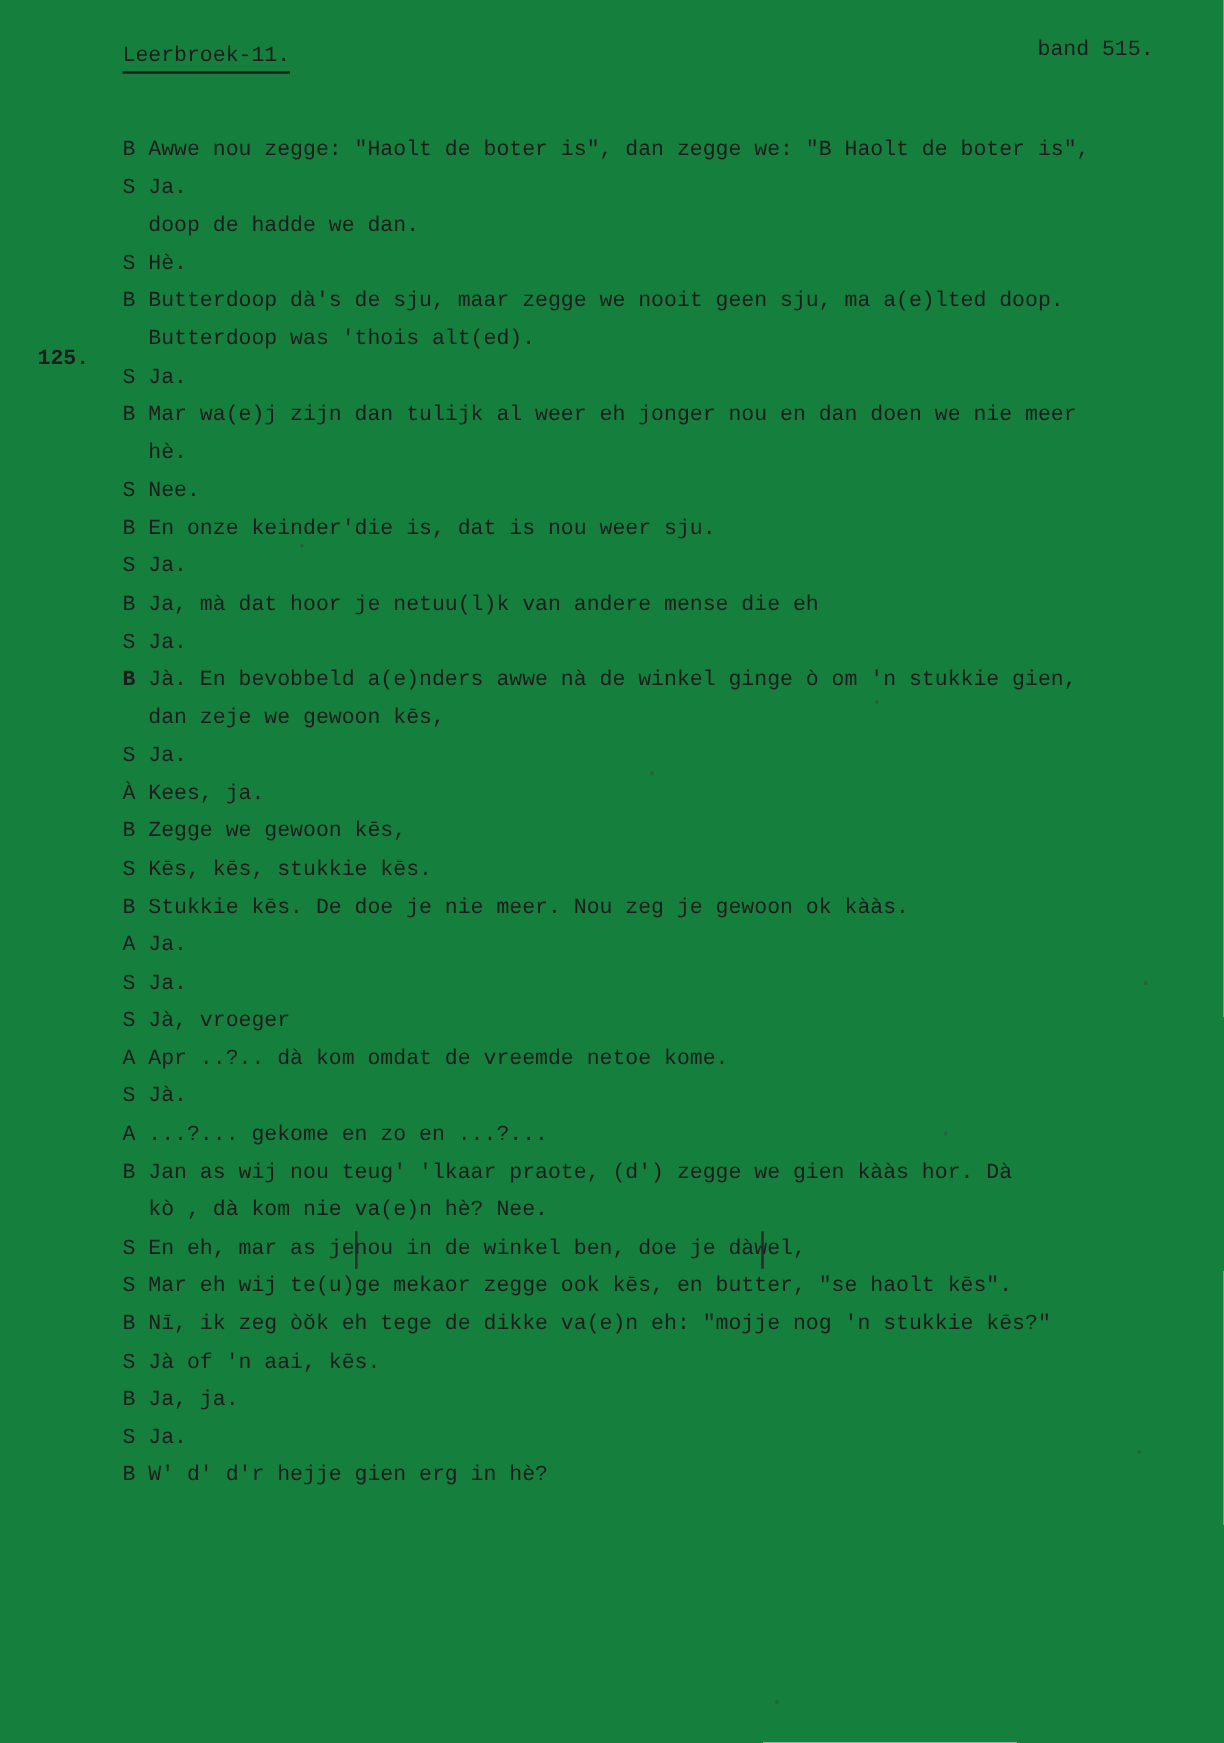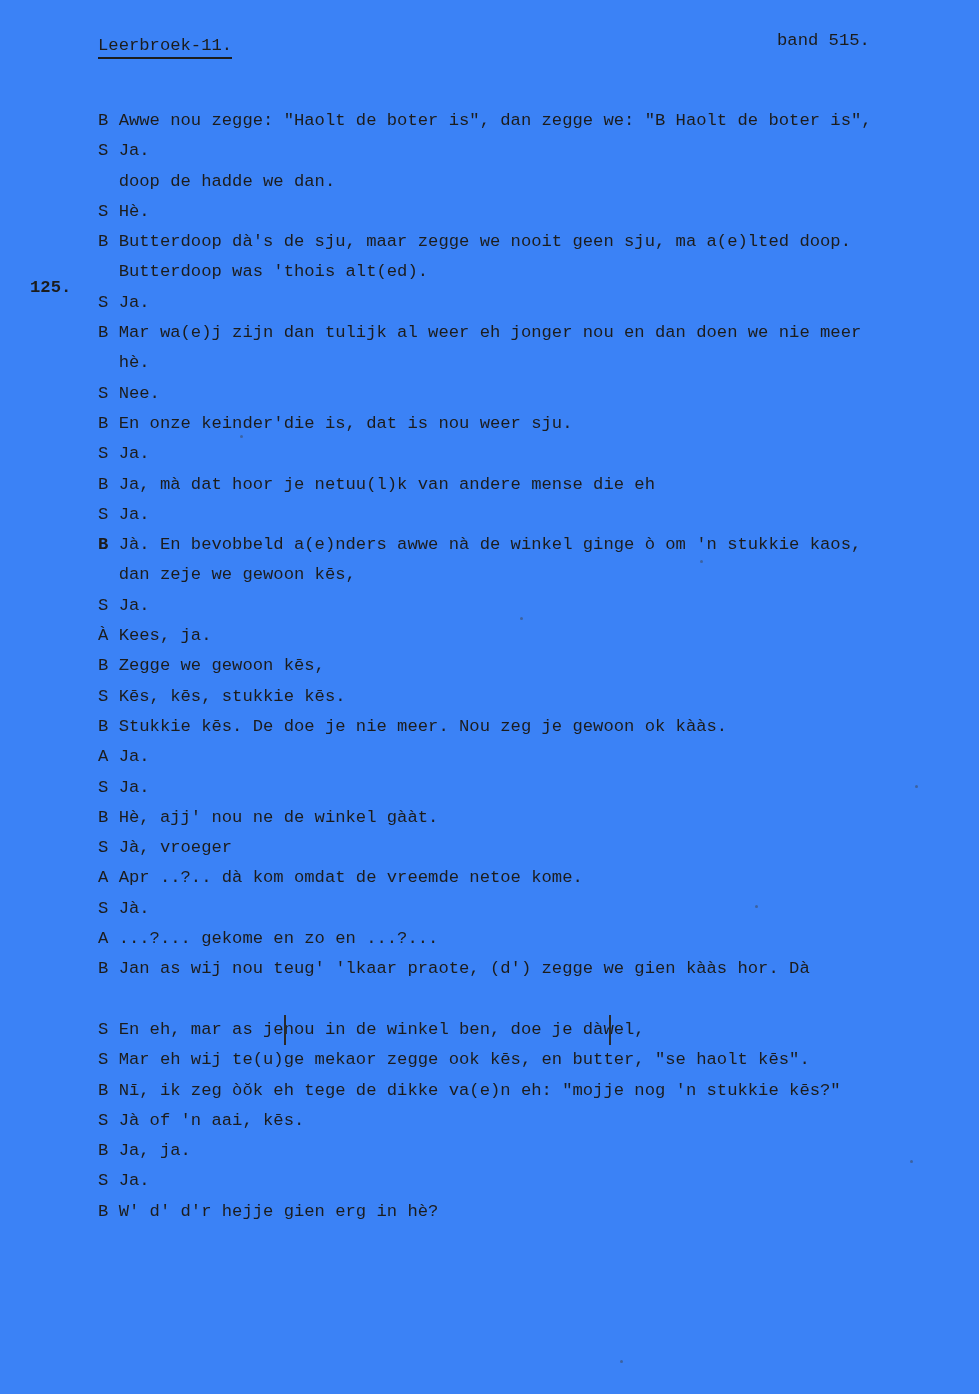--- a/index.html
+++ b/index.html
@@ -4,37 +4,37 @@
 <style>
   html, body {
     margin: 0;
     padding: 0;
     background: #e9e9e7;
   }
   .page {
     position: relative;
     width: 979px;
     height: 1394px;
-    background: #3b82f6;
+    background: #15803d;
     overflow: hidden;
     font-family: "Liberation Mono", "DejaVu Sans Mono", monospace;
     color: #1c1c1c;
   }
   .header-left {
     position: absolute;
     left: 98px;
     top: 36px;
     font-size: 17.2px;
     border-bottom: 2px solid #1c1c1c;
     padding-bottom: 2px;
     white-space: pre;
   }
   .header-right {
     position: absolute;
-    left: 777px;
+    left: 830px;
     top: 31px;
     font-size: 17.2px;
     white-space: pre;
   }
   .transcript {
     position: absolute;
     left: 98px;
     top: 106px;
     width: 860px;
     font-size: 17.2px;
@@ -107,52 +107,51 @@
   <div class="line"><span class="margin-num"></span><span class="speaker">S </span><span class="text">Nee.</span></div>
 
   <div class="line"><span class="margin-num"></span><span class="speaker">B </span><span class="text">En onze keinder'die is, dat is nou weer sju.</span></div>
 
   <div class="line"><span class="margin-num"></span><span class="speaker">S </span><span class="text">Ja.</span></div>
 
   <div class="line"><span class="margin-num"></span><span class="speaker">B </span><span class="text">Ja, mà dat hoor je netuu(l)k van andere mense die eh</span></div>
 
   <div class="line"><span class="margin-num"></span><span class="speaker">S </span><span class="text">Ja.</span></div>
 
-  <div class="line"><span class="margin-num"></span><span class="speaker bold">B </span><span class="text">Jà. En bevobbeld a(e)nders awwe nà de winkel ginge ò om 'n stukkie kaos,</span></div>
+  <div class="line"><span class="margin-num"></span><span class="speaker bold">B </span><span class="text">Jà. En bevobbeld a(e)nders awwe nà de winkel ginge ò om 'n stukkie gien,</span></div>
 
   <div class="line"><span class="margin-num"></span><span class="speaker">  </span><span class="text">dan zeje we gewoon kēs,</span></div>
 
   <div class="line"><span class="margin-num"></span><span class="speaker">S </span><span class="text">Ja.</span></div>
 
   <div class="line"><span class="margin-num"></span><span class="speaker">À </span><span class="text">Kees, ja.</span></div>
 
   <div class="line"><span class="margin-num"></span><span class="speaker">B </span><span class="text">Zegge we gewoon kēs,</span></div>
 
   <div class="line"><span class="margin-num"></span><span class="speaker">S </span><span class="text">Kēs, kēs, stukkie kēs.</span></div>
 
   <div class="line"><span class="margin-num"></span><span class="speaker">B </span><span class="text">Stukkie kēs. De doe je nie meer. Nou zeg je gewoon ok kààs.</span></div>
 
   <div class="line"><span class="margin-num"></span><span class="speaker">A </span><span class="text">Ja.</span></div>
 
   <div class="line"><span class="margin-num"></span><span class="speaker">S </span><span class="text">Ja.</span></div>
 
-  <div class="line"><span class="margin-num"></span><span class="speaker">B </span><span class="text">Hè, ajj' nou ne de winkel gààt.</span></div>
 
   <div class="line"><span class="margin-num"></span><span class="speaker">S </span><span class="text">Jà, vroeger</span></div>
 
 
   <div class="line"><span class="margin-num"></span><span class="speaker">A </span><span class="text">Apr ..?.. dà kom omdat de vreemde netoe kome.</span></div>
 
   <div class="line"><span class="margin-num"></span><span class="speaker">S </span><span class="text">Jà.</span></div>
 
   <div class="line"><span class="margin-num"></span><span class="speaker">A </span><span class="text">...?... gekome en zo en ...?...</span></div>
 
   <div class="line"><span class="margin-num"></span><span class="speaker">B </span><span class="text">Jan as wij nou teug' 'lkaar praote, (d') zegge we gien kààs hor. Dà</span></div>
 
-  <div class="line"><span class="margin-num"></span><span class="speaker">  </span></div>
+  <div class="line"><span class="margin-num"></span><span class="speaker">  </span><span class="text">kò , dà kom nie va(e)n hè? Nee.</span></div>
 
   <div class="line"><span class="margin-num"></span><span class="speaker">S </span><span class="text">En eh, mar as jenou in de winkel ben, doe je dàwel,</span><span class="stroke-mark" style="left: 18ch;"></span><span class="stroke-mark" style="left: 49.5ch;"></span></div>
 
 
   <div class="line"><span class="margin-num"></span><span class="speaker">S </span><span class="text">Mar eh wij te(u)ge mekaor zegge ook kēs, en butter, "se haolt kēs".</span></div>
 
   <div class="line"><span class="margin-num"></span><span class="speaker">B </span><span class="text">Nī, ik zeg òŏk eh tege de dikke va(e)n eh: "mojje nog 'n stukkie kēs?"</span></div>
 
   <div class="line"><span class="margin-num"></span><span class="speaker">S </span><span class="text">Jà of 'n aai, kēs.</span></div>
 

